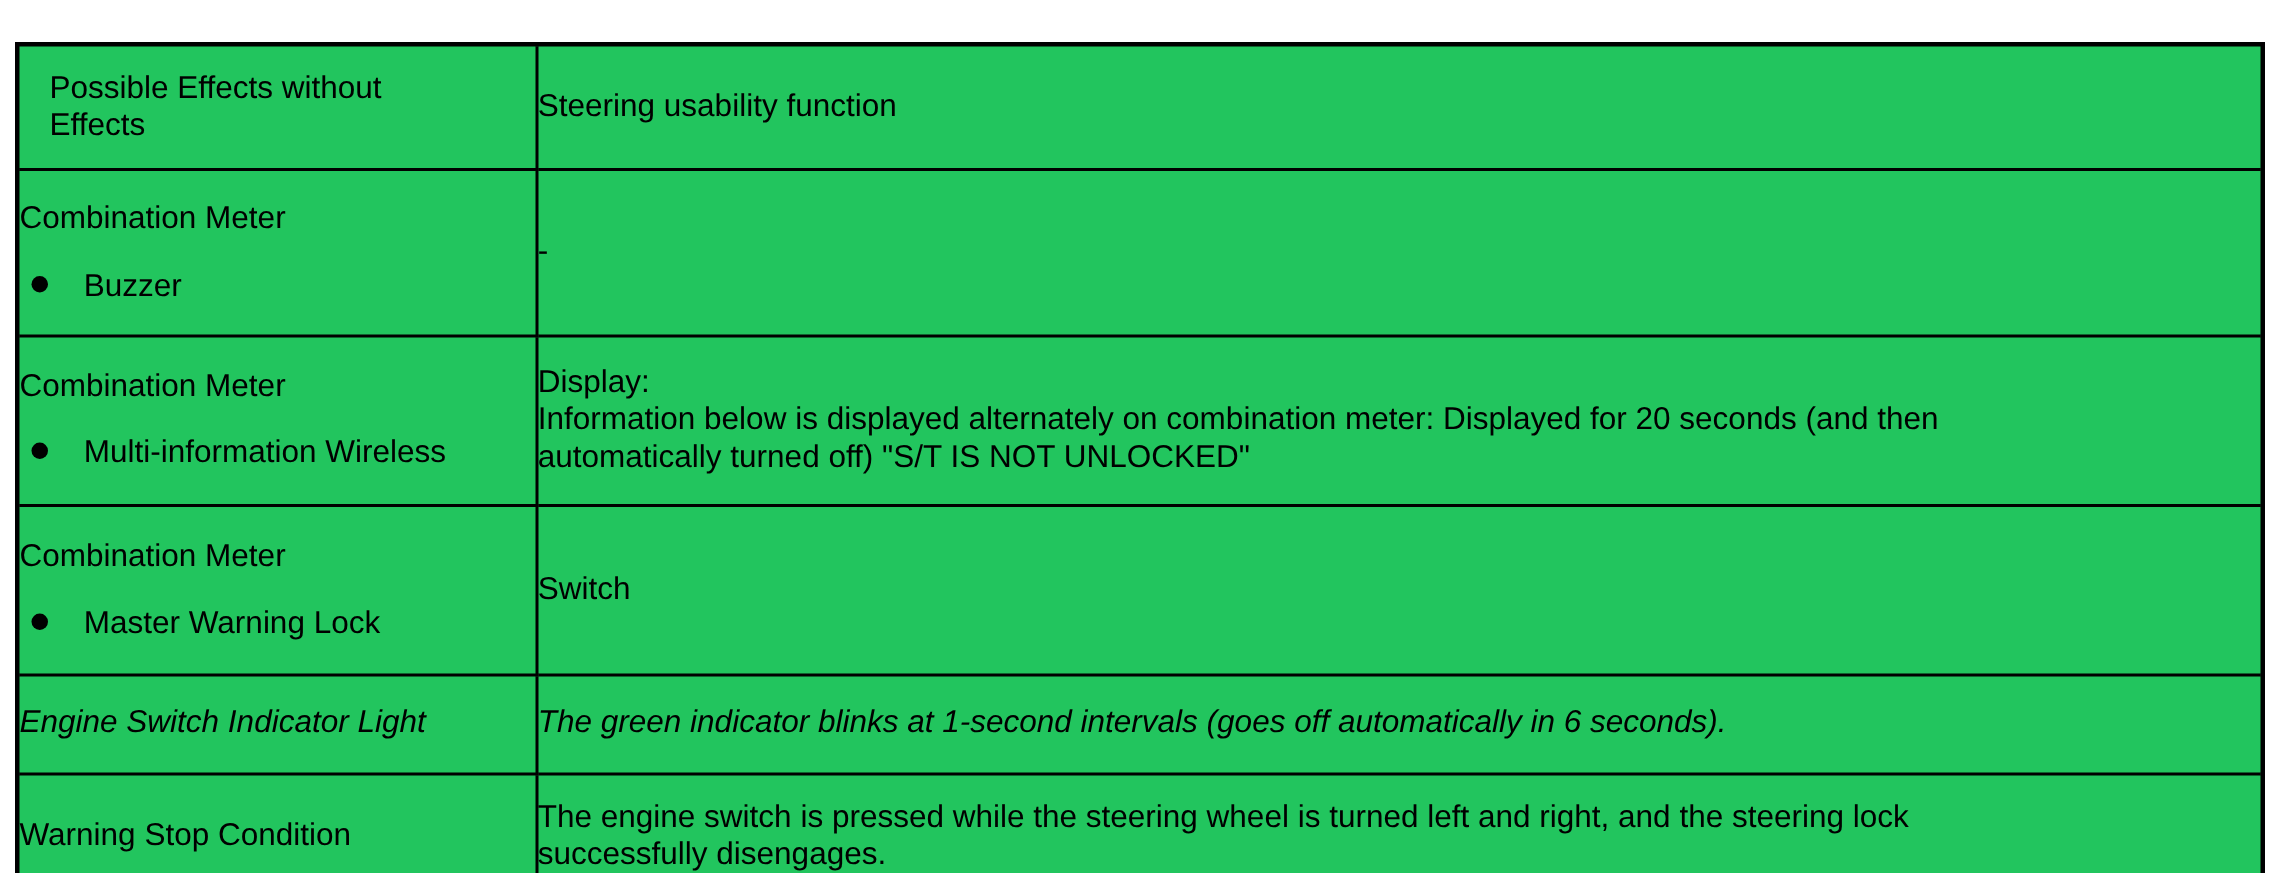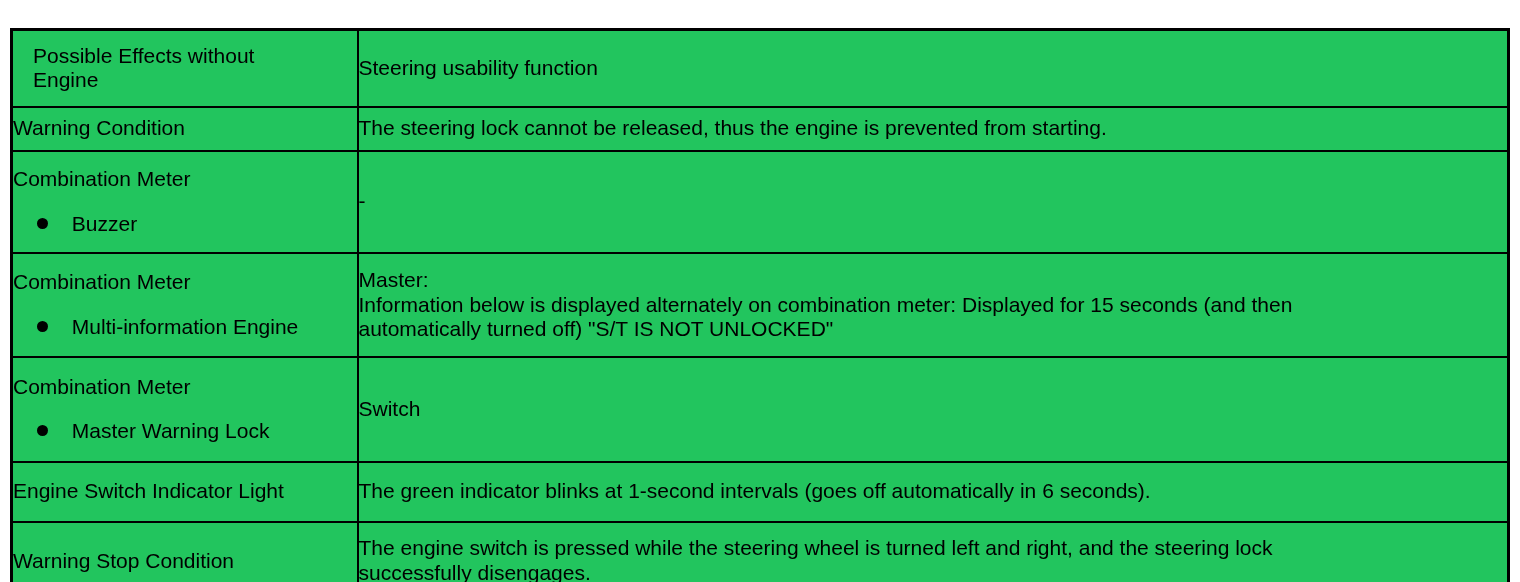--- a/index.html
+++ b/index.html
@@ -66,21 +66,21 @@
   .label-cell {
     padding: 4px 6px 4px 9px;
   }
   .label-cell .lc-title {
     display: block;
     white-space: nowrap;
   }
   .label-cell .lc-sub {
     display: block;
     margin-top: 20px;
-    padding-left: 24px;
+    padding-left: 8px;
     white-space: nowrap;
     position: relative;
   }
   .label-cell .lc-sub .bullet {
     display: inline-block;
     width: 11px;
     height: 11px;
     border-radius: 50%;
     background: #000000;
     vertical-align: middle;
@@ -104,76 +104,68 @@
     white-space: nowrap;
   }
 
   
   tr.row-header  { height: 74px; }
   tr.row-warn    { height: 42px; }
   tr.row-buzzer  { height: 98px; }
   tr.row-mid     { height: 100px; }
   tr.row-mwl     { height: 100px; }
   tr.row-wdlb    { height: 43px; }
-  tr.row-esil    { height: 58px; }
+  tr.row-esil    { height: 58px; font-style: italic; }
   tr.row-stop    { height: 75px; }
 </style>
 </head>
 <body>
 
 <div class="table-wrap">
   <table class="spec-table">
     <colgroup>
       <col class="col-label">
       <col class="col-value">
     </colgroup>
     <tbody>
 
       <tr class="row-header">
         <th class="hdr-cell left">
           <span>Possible Effects without</span>
           <br>
-          <span>Engine</span>
+          <span>Effects</span>
         </th>
         <th class="hdr-cell">Steering usability function</th>
       </tr>
 
-      <tr class="row-warn">
-        <td class="label-cell">
-          <span class="lc-title">Warning Condition</span>
-        </td>
-        <td class="value-cell single">
-          <span class="vc-line">The steering lock cannot be released, thus the engine is prevented from starting.</span>
-        </td>
-      </tr>
 
       <tr class="row-buzzer">
         <td class="label-cell">
           <span class="lc-title">Combination Meter</span>
           <span class="lc-sub">
             <span class="bullet"></span>
             <span class="lc-sub-text">Buzzer</span>
           </span>
         </td>
         <td class="value-cell single">
           <span class="vc-line">-</span>
         </td>
       </tr>
 
       <tr class="row-mid">
         <td class="label-cell">
           <span class="lc-title">Combination Meter</span>
           <span class="lc-sub">
             <span class="bullet"></span>
-            <span class="lc-sub-text">Multi-information Engine</span>
+            <span class="lc-sub-text">Multi-information Wireless</span>
           </span>
         </td>
         <td class="value-cell">
-          <span class="vc-line">Master:</span>
-          <span class="vc-line">Information below is displayed alternately on combination meter: Displayed for 15 seconds (and then</span>
+          <span class="vc-line">Display:</span>
+          <span class="vc-line">Information below is displayed alternately on combination meter: Displayed for 20 seconds (and then</span>
           <span class="vc-line">automatically turned off) "S/T IS NOT UNLOCKED"</span>
         </td>
       </tr>
 
       <tr class="row-mwl">
         <td class="label-cell">
           <span class="lc-title">Combination Meter</span>
           <span class="lc-sub">
             <span class="bullet"></span>
             <span class="lc-sub-text">Master Warning Lock</span>

